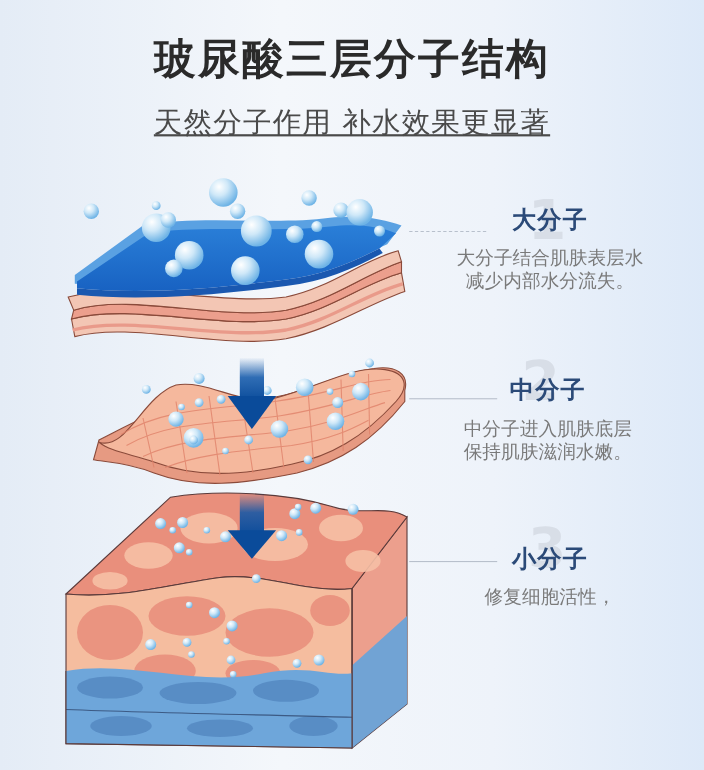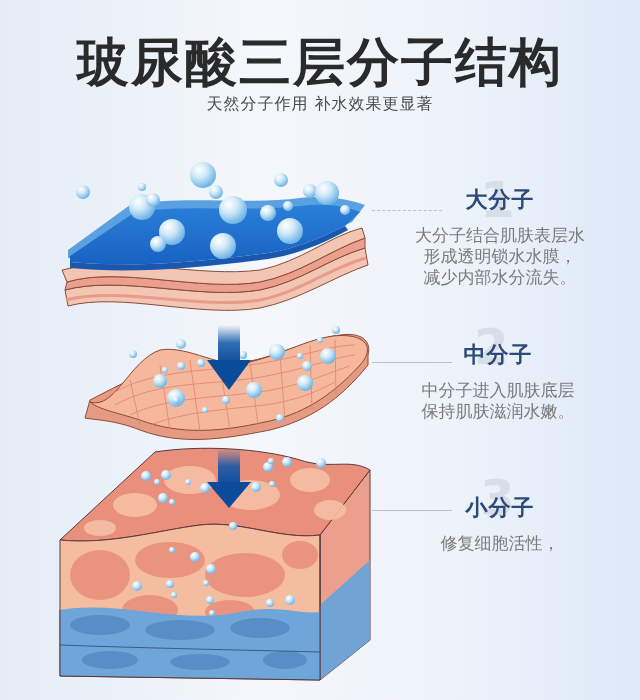--- a/index.html
+++ b/index.html
@@ -1,22 +1,22 @@
 <!DOCTYPE html>
 <html><head>
 <meta charset="utf-8">
 <style>
   html,body{margin:0;padding:0;}
   body{width:640px;height:700px;overflow:hidden;position:relative;
     background:linear-gradient(90deg,#e4ecf6 0%,#f4f7fb 40%,#eef3fa 70%,#dde9f8 100%);
     font-family:"DejaVu Sans","Liberation Sans",sans-serif;}
   .title{position:absolute;top:28px;left:0;width:640px;text-align:center;
-    font-size:52px;font-weight:bold;color:#2a2a2a;letter-spacing:2px;}
+    font-size:38px;font-weight:bold;color:#2a2a2a;letter-spacing:2px;}
   .subtitle{position:absolute;top:94px;left:0;width:640px;text-align:center;
-    font-size:16px;color:#4a4a4a;letter-spacing:1px;}
+    font-size:26px;color:#4a4a4a;letter-spacing:1px;text-decoration:underline;}
   .art{position:absolute;left:0;top:0;width:640px;height:700px;}
   .label-block{position:absolute;width:260px;text-align:center;}
   .num{position:absolute;font-size:50px;font-weight:bold;color:#d8dee7;
     font-family:"DejaVu Sans",sans-serif;}
   .head{position:relative;font-size:22px;font-weight:bold;color:#2b4a78;letter-spacing:1px;}
   .desc{position:relative;font-size:17px;line-height:21px;color:#7a7a7a;margin-top:10px;}
   .line{position:absolute;height:0;border-top:1px dashed #b8c0cc;}
 </style>
 </head>
 <body>
@@ -196,21 +196,20 @@
 
 <div class="line" style="left:372px;top:210px;width:70px;"></div>
 <div class="line" style="left:372px;top:362px;width:80px;border-top-style:solid;"></div>
 <div class="line" style="left:372px;top:510px;width:80px;border-top-style:solid;"></div>
 
 <div class="label-block" style="left:370px;top:185px;">
   <span class="num" style="left:110px;top:-14px;">1</span>
   <div class="head">大分子</div>
   <div class="desc">
     <div>大分子结合肌肤表层水</div>
-    <div>形成透明锁水水膜，</div>
     <div>减少内部水分流失。</div>
   </div>
 </div>
 
 <div class="label-block" style="left:356px;top:340px;width:284px;">
   <span class="num" style="left:118px;top:-22px;">2</span>
   <div class="head">中分子</div>
   <div class="desc">
     <div>中分子进入肌肤底层</div>
     <div>保持肌肤滋润水嫩。</div>

